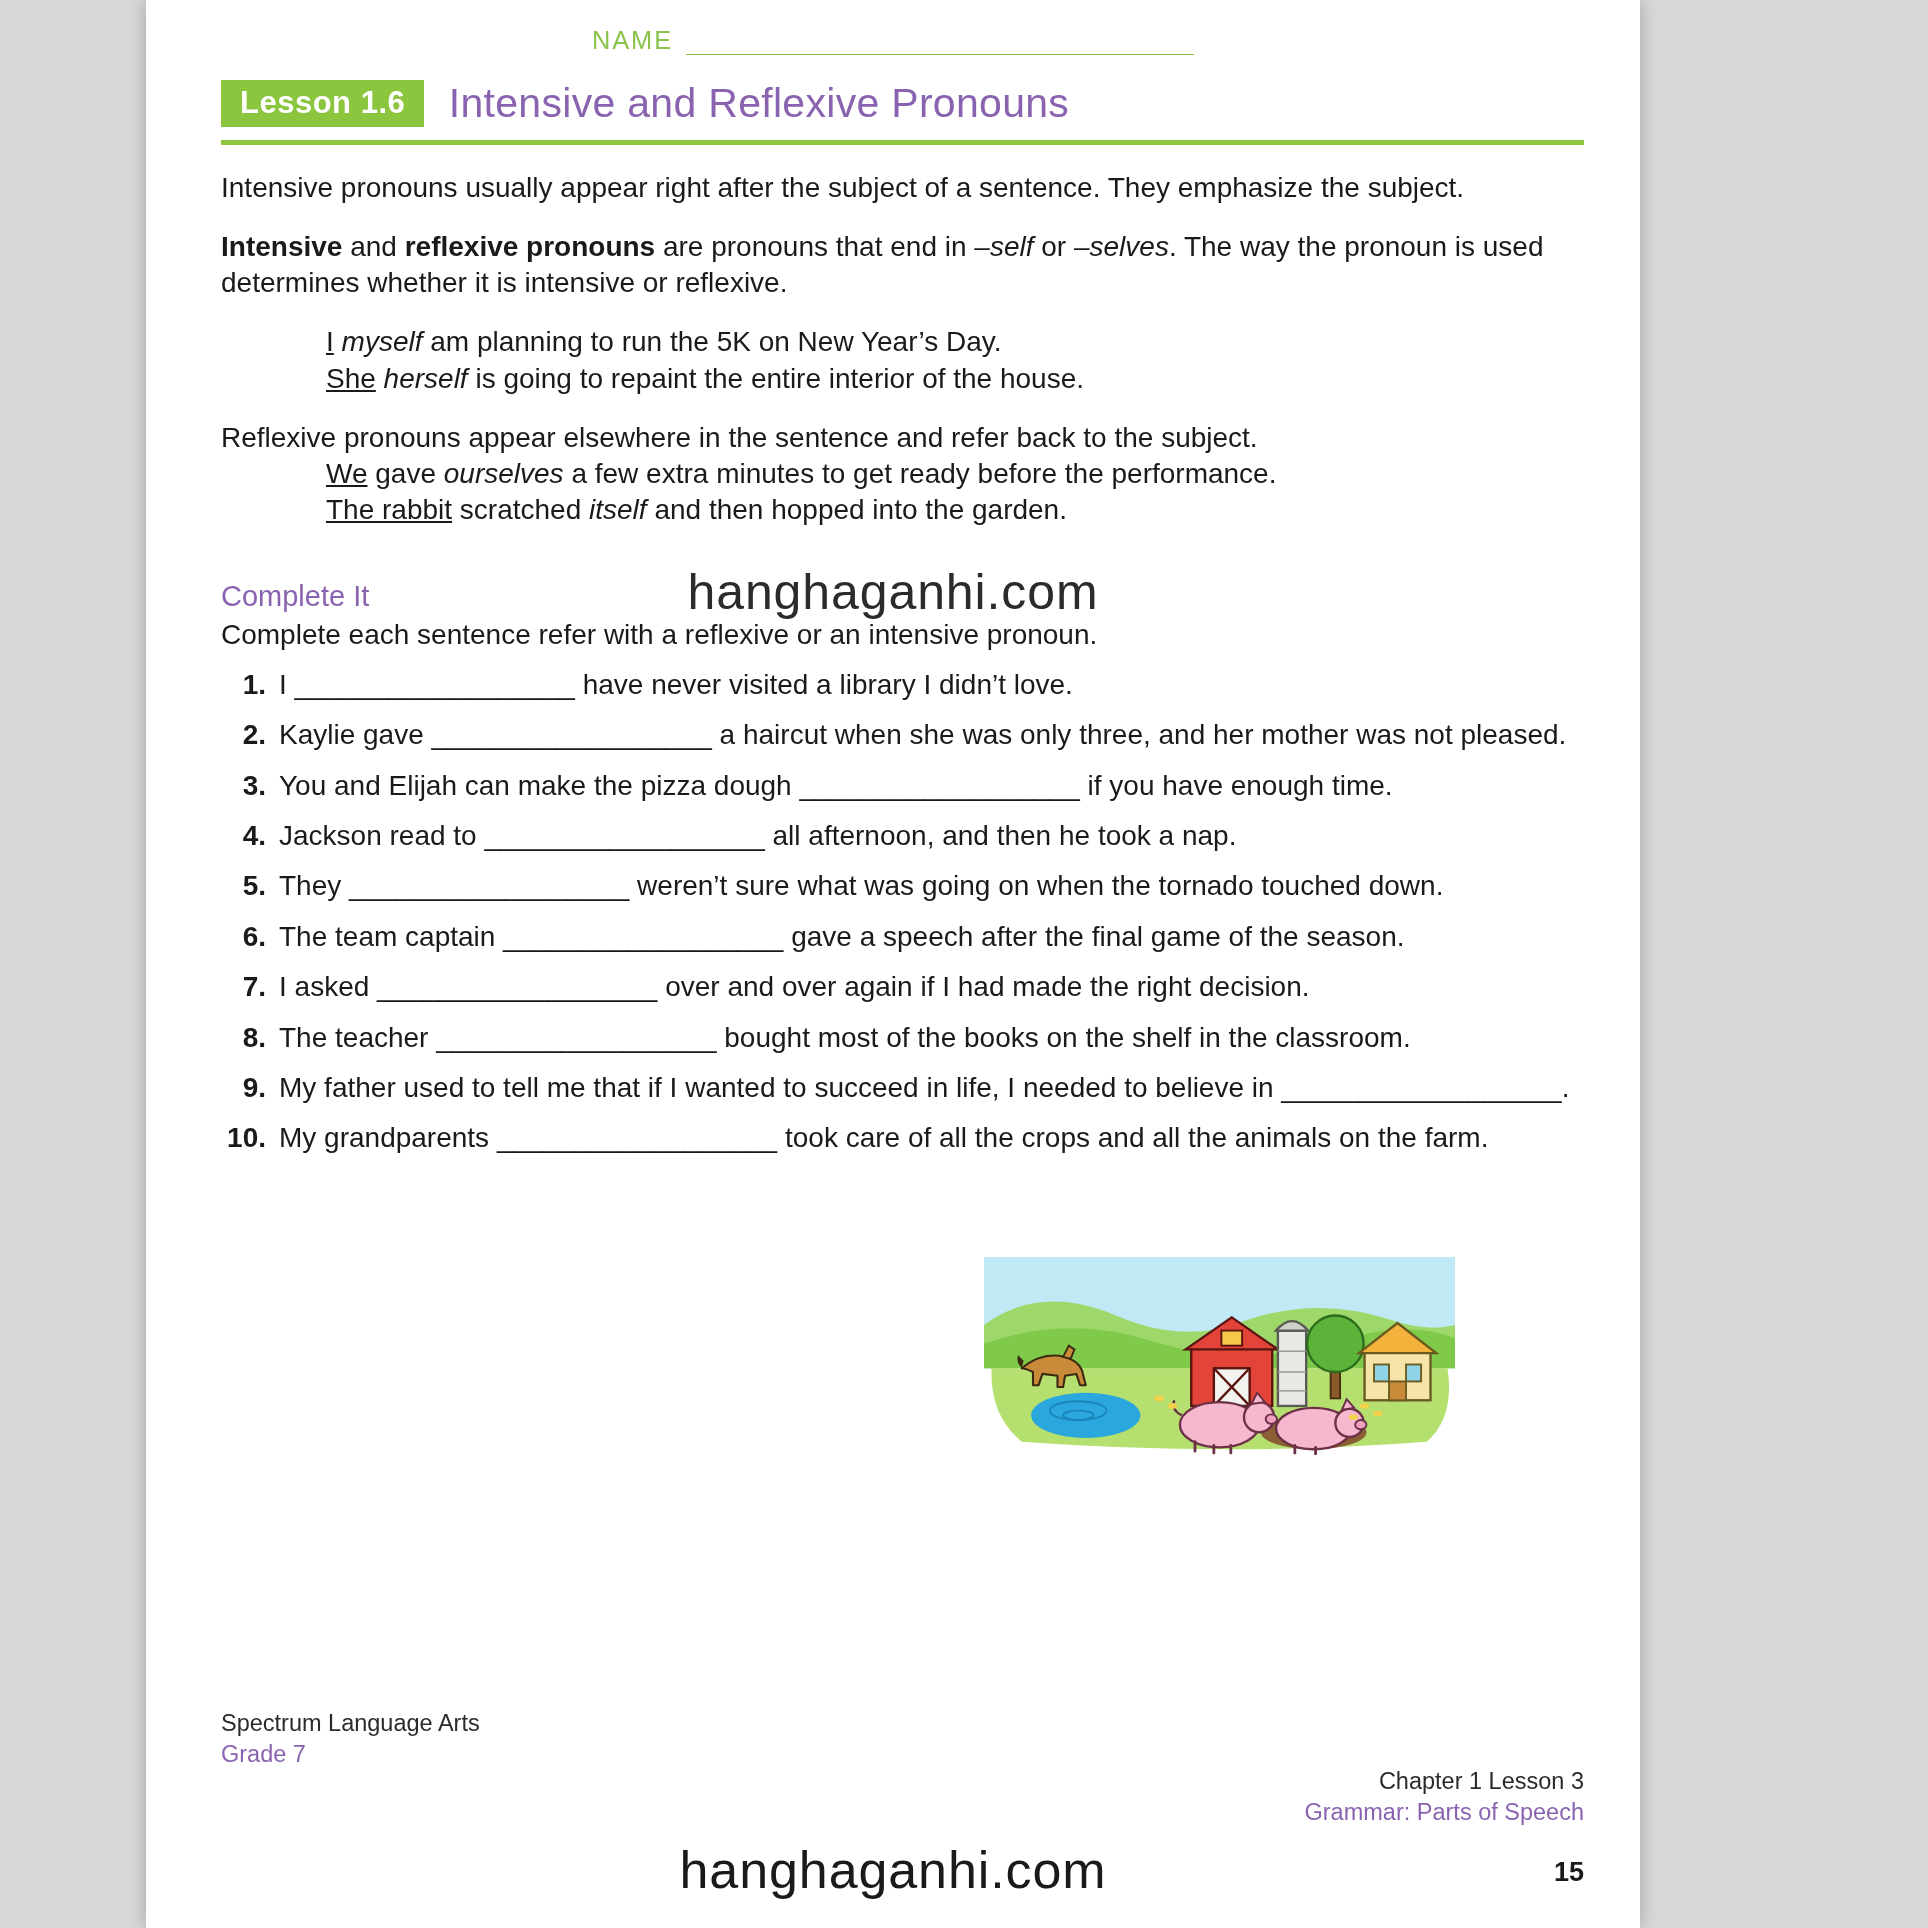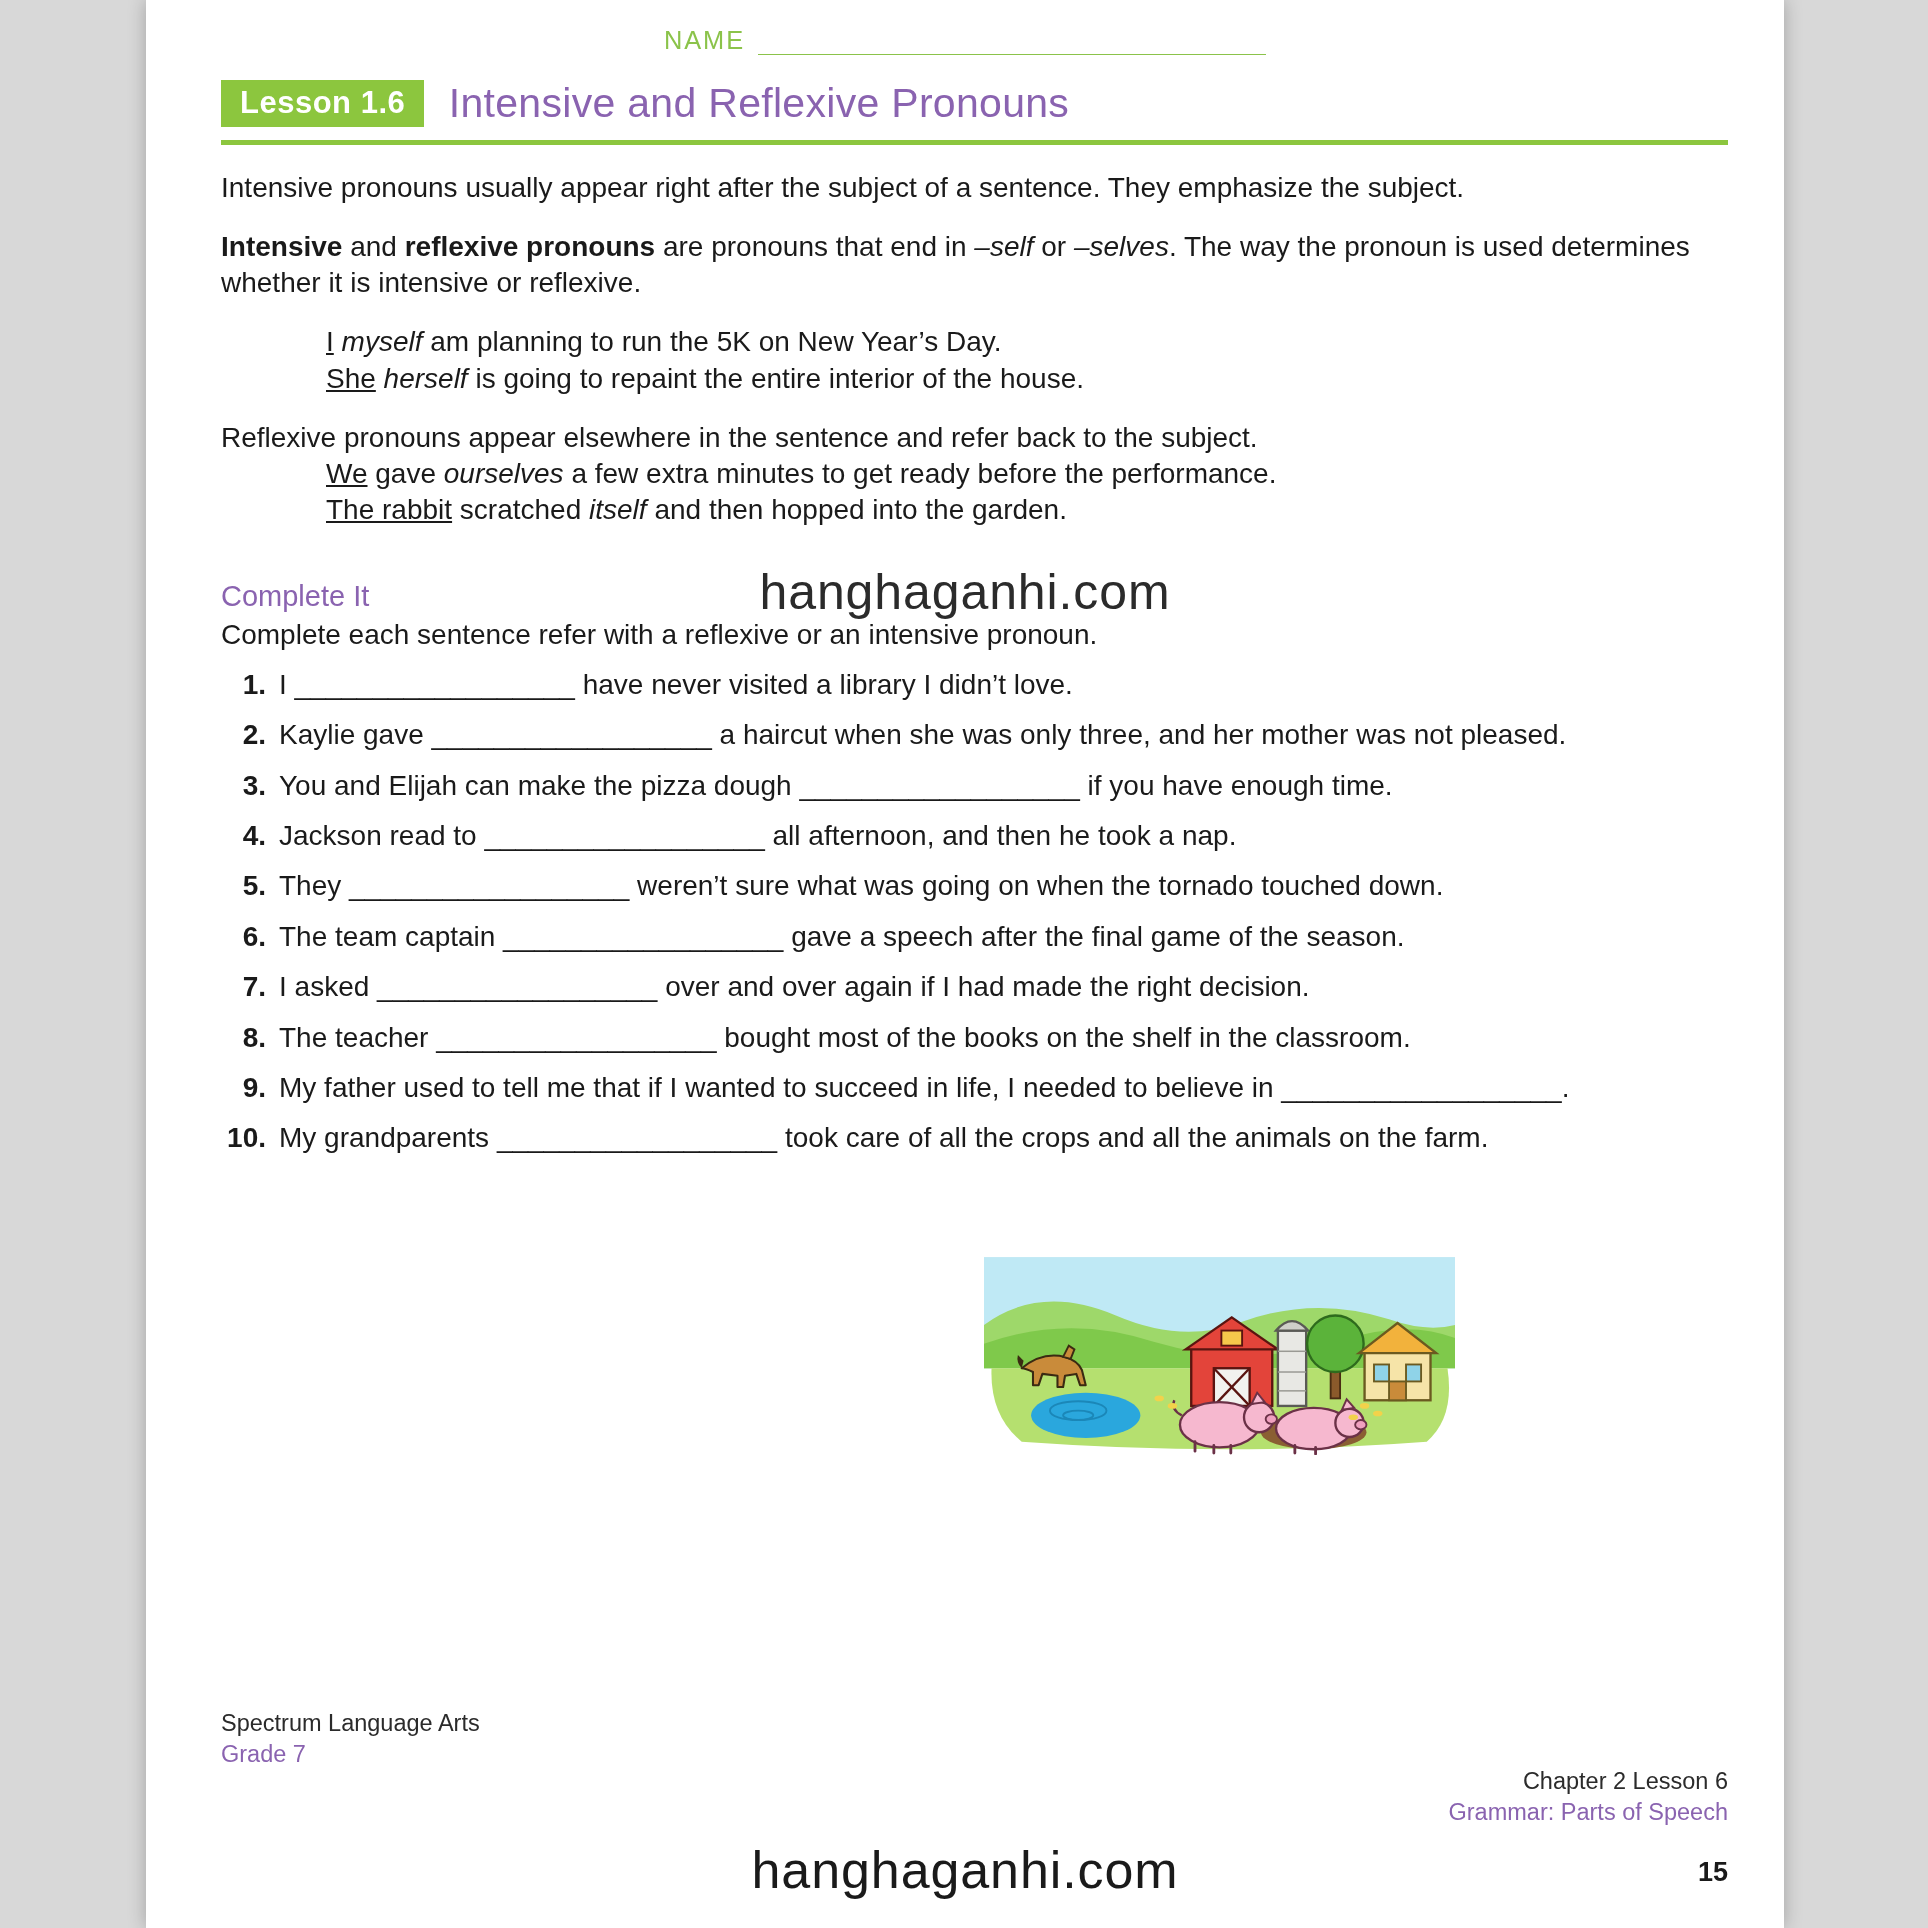--- a/index.html
+++ b/index.html
@@ -5,21 +5,21 @@
   * { box-sizing: border-box; }
   html, body {
     margin: 0; padding: 0;
     width: 1928px; height: 1928px;
     background: #d8d8d8;
     font-family: "Liberation Sans", sans-serif;
   }
   #page {
     position: absolute;
     left: 146px; top: 0;
-    width: 1638px; height: 1928px;
+    width: 1494px; height: 1928px;
     background: #ffffff;
     box-shadow: 0 0 17px rgba(0,0,0,0.25);
     overflow: hidden;
   }
 
   
   .name-row {
     display: flex;
     align-items: flex-end;
     justify-content: center;
@@ -324,21 +324,21 @@
       <ellipse cx="200" cy="158" rx="5" ry="3" fill="#f2d24b"></ellipse>
     </svg>
   </div>
 
   <div class="footer">
     <div class="footer-left">
       <div class="l1">Spectrum Language Arts</div>
       <div class="l2">Grade 7</div>
     </div>
     <div class="footer-right">
-      <div class="r1">Chapter 2 Lesson 6</div>
+      <div class="r1">Chapter 1 Lesson 3</div>
       <div class="r2">Grammar: Parts of Speech</div>
     </div>
   </div>
 
   <div class="watermark-bottom">hanghaganhi.com</div>
   <div class="page-num">15</div>
 
 </div>
 
 

